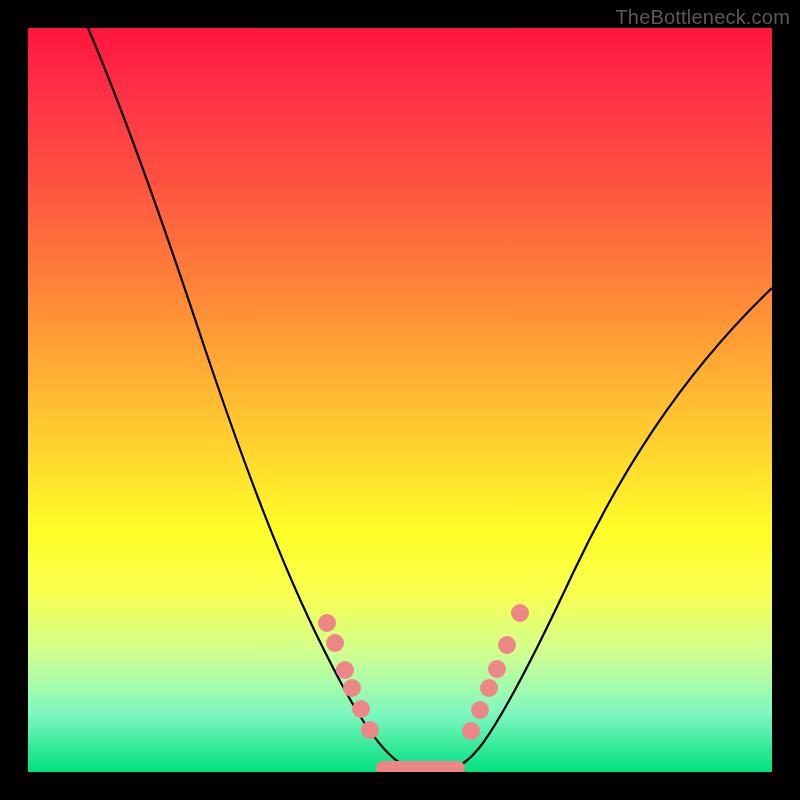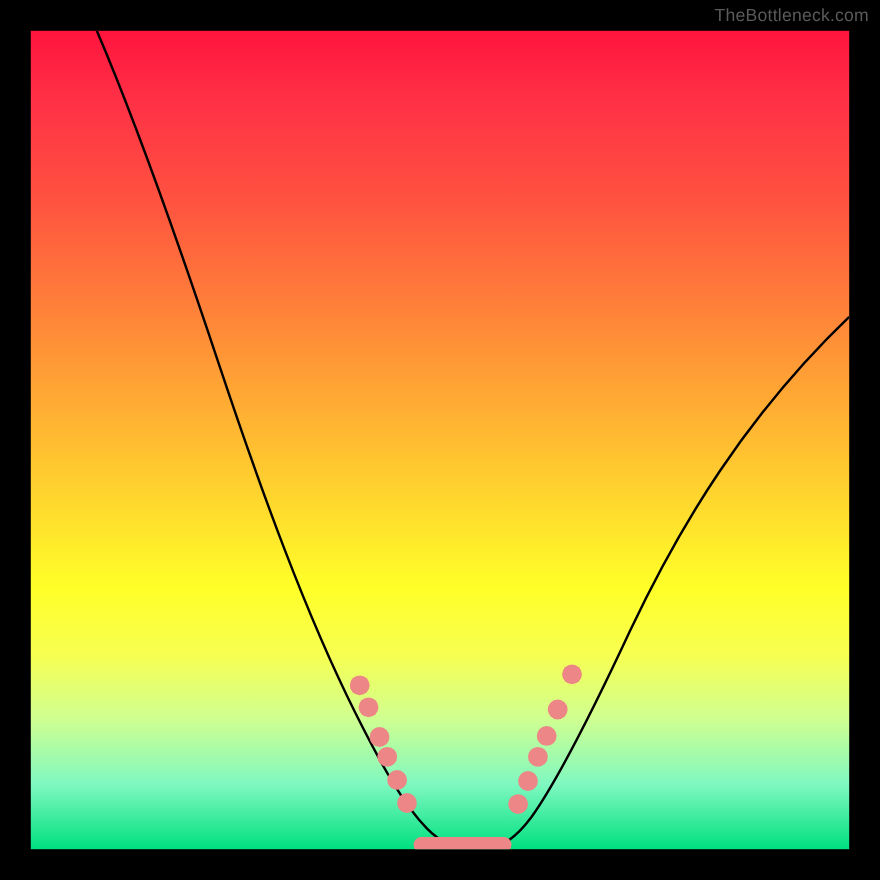--- a/index.html
+++ b/index.html
@@ -35,21 +35,21 @@
       #d0ff90 84%,
       #80f8c0 92%,
       #00e080 100%
     );
   }
   .watermark {
     position: absolute;
     top: 6px;
     right: 10px;
     color: #5a5a5a;
-    font-size: 16px;
+    font-size: 20px;
     font-weight: 500;
     letter-spacing: 0.2px;
   }
   svg.curve {
     position: absolute;
     left: 0;
     top: 0;
     width: 744px;
     height: 744px;
   }

